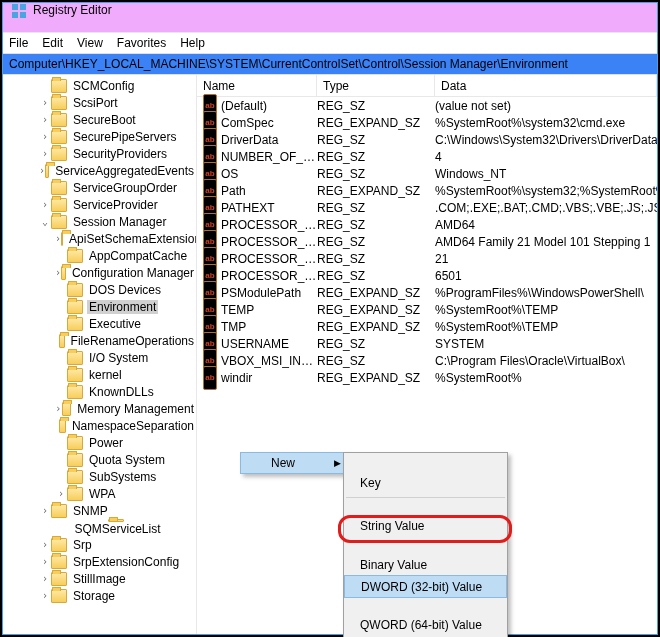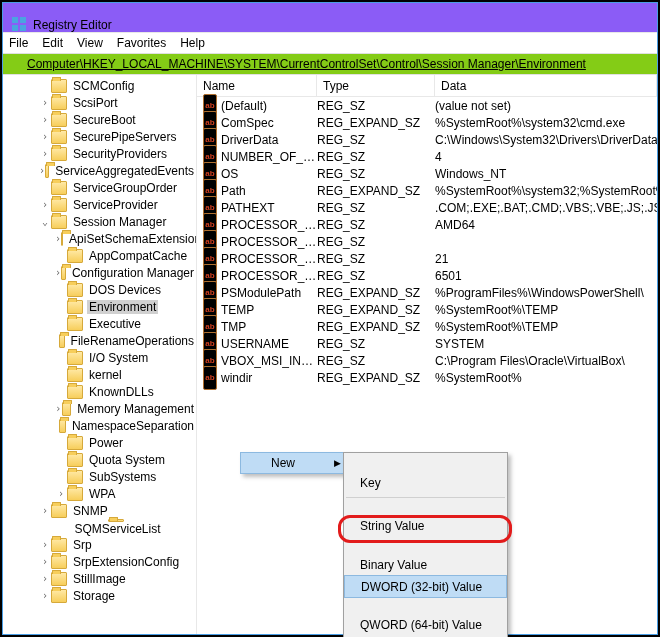--- a/index.html
+++ b/index.html
@@ -1,24 +1,24 @@
 <!DOCTYPE html>
 <html><head>
 <meta charset="utf-8">
 <style>
 * { box-sizing: border-box; margin: 0; padding: 0; font-family: "Segoe UI", Tahoma, sans-serif; font-size: 12px; }
 body { background: #000; }
 .window { width: 656px; height: 633px; margin: 2px; background: #fff; display: flex; flex-direction: column; border: 1px solid #4a9ee5; overflow: hidden; }
-.titlebar { height: 30px; display: flex; align-items: flex-end; padding: 0 8px; background: #8b5cf6; border-bottom: 1px solid #e8e8e8; }
+.titlebar { height: 30px; display: flex; align-items: flex-start; padding: 0 8px; background: #f0abfc; border-bottom: 1px solid #e8e8e8; }
 .titlebar .icon { width: 16px; height: 16px; margin-right: 6px; display: flex; flex-wrap: wrap; }
 .titlebar .icon span { width: 6px; height: 6px; margin: 1px; background: #4aa4e0; }
 .titlebar .title { font-size: 12px; }
 .menubar { height: 20px; display: flex; align-items: center; padding: 0 6px; gap: 14px; }
 .menubar span { cursor: default; }
-.addrbar { height: 22px; border-top: 1px solid #e0e0e0; border-bottom: 1px solid #e0e0e0; display: flex; align-items: center; padding: 0 24px; font-size: 12px; background: #84cc16; text-decoration: underline; }
+.addrbar { height: 22px; border-top: 1px solid #e0e0e0; border-bottom: 1px solid #e0e0e0; display: flex; align-items: center; padding: 0 6px; font-size: 12px; background: #3b82f6; }
 .body { flex: 1; display: flex; overflow: hidden; }
 .tree { width: 194px; border-right: 1px solid #e8e8e8; overflow-y: auto; overflow-x: hidden; padding-top: 2px; }
 .tree-item { display: flex; align-items: center; height: 17px; white-space: nowrap; cursor: default; }
 .tree-item .twisty { width: 12px; text-align: center; color: #666; font-size: 10px; font-family: monospace; line-height: 1; }
 .tree-item .folder { width: 16px; height: 14px; display: inline-block; margin-right: 4px; background: linear-gradient(#ffe9a6, #f7ce5b); border: 1px solid #d6a93a; border-radius: 1px; position: relative; }
 .tree-item .folder::before { content: ""; position: absolute; top: -3px; left: 0; width: 7px; height: 3px; background: #f7ce5b; border: 1px solid #d6a93a; border-bottom: none; border-radius: 1px 1px 0 0; }
 .tree-item .label { padding: 0 2px; }
 .tree-item.selected .label { background: #d0d0d0; }
 .list { flex: 1; overflow: hidden; position: relative; }
 .list-head { display: flex; height: 22px; border-bottom: 1px solid #e8e8e8; align-items: center; }
@@ -274,20 +274,21 @@
           <div class="row">
             <span class="ab-icon">ab</span>
             <span class="name">PROCESSOR_AR...</span>
             <span class="type">REG_SZ</span>
             <span class="data">AMD64</span>
           </div>
           <div class="row">
             <span class="ab-icon">ab</span>
             <span class="name">PROCESSOR_IDE...</span>
             <span class="type">REG_SZ</span>
+            <span class="data">AMD64 Family 21 Model 101 Stepping 1</span>
           </div>
           <div class="row">
             <span class="ab-icon">ab</span>
             <span class="name">PROCESSOR_LE...</span>
             <span class="type">REG_SZ</span>
             <span class="data">21</span>
           </div>
           <div class="row">
             <span class="ab-icon">ab</span>
             <span class="name">PROCESSOR_RE...</span>

